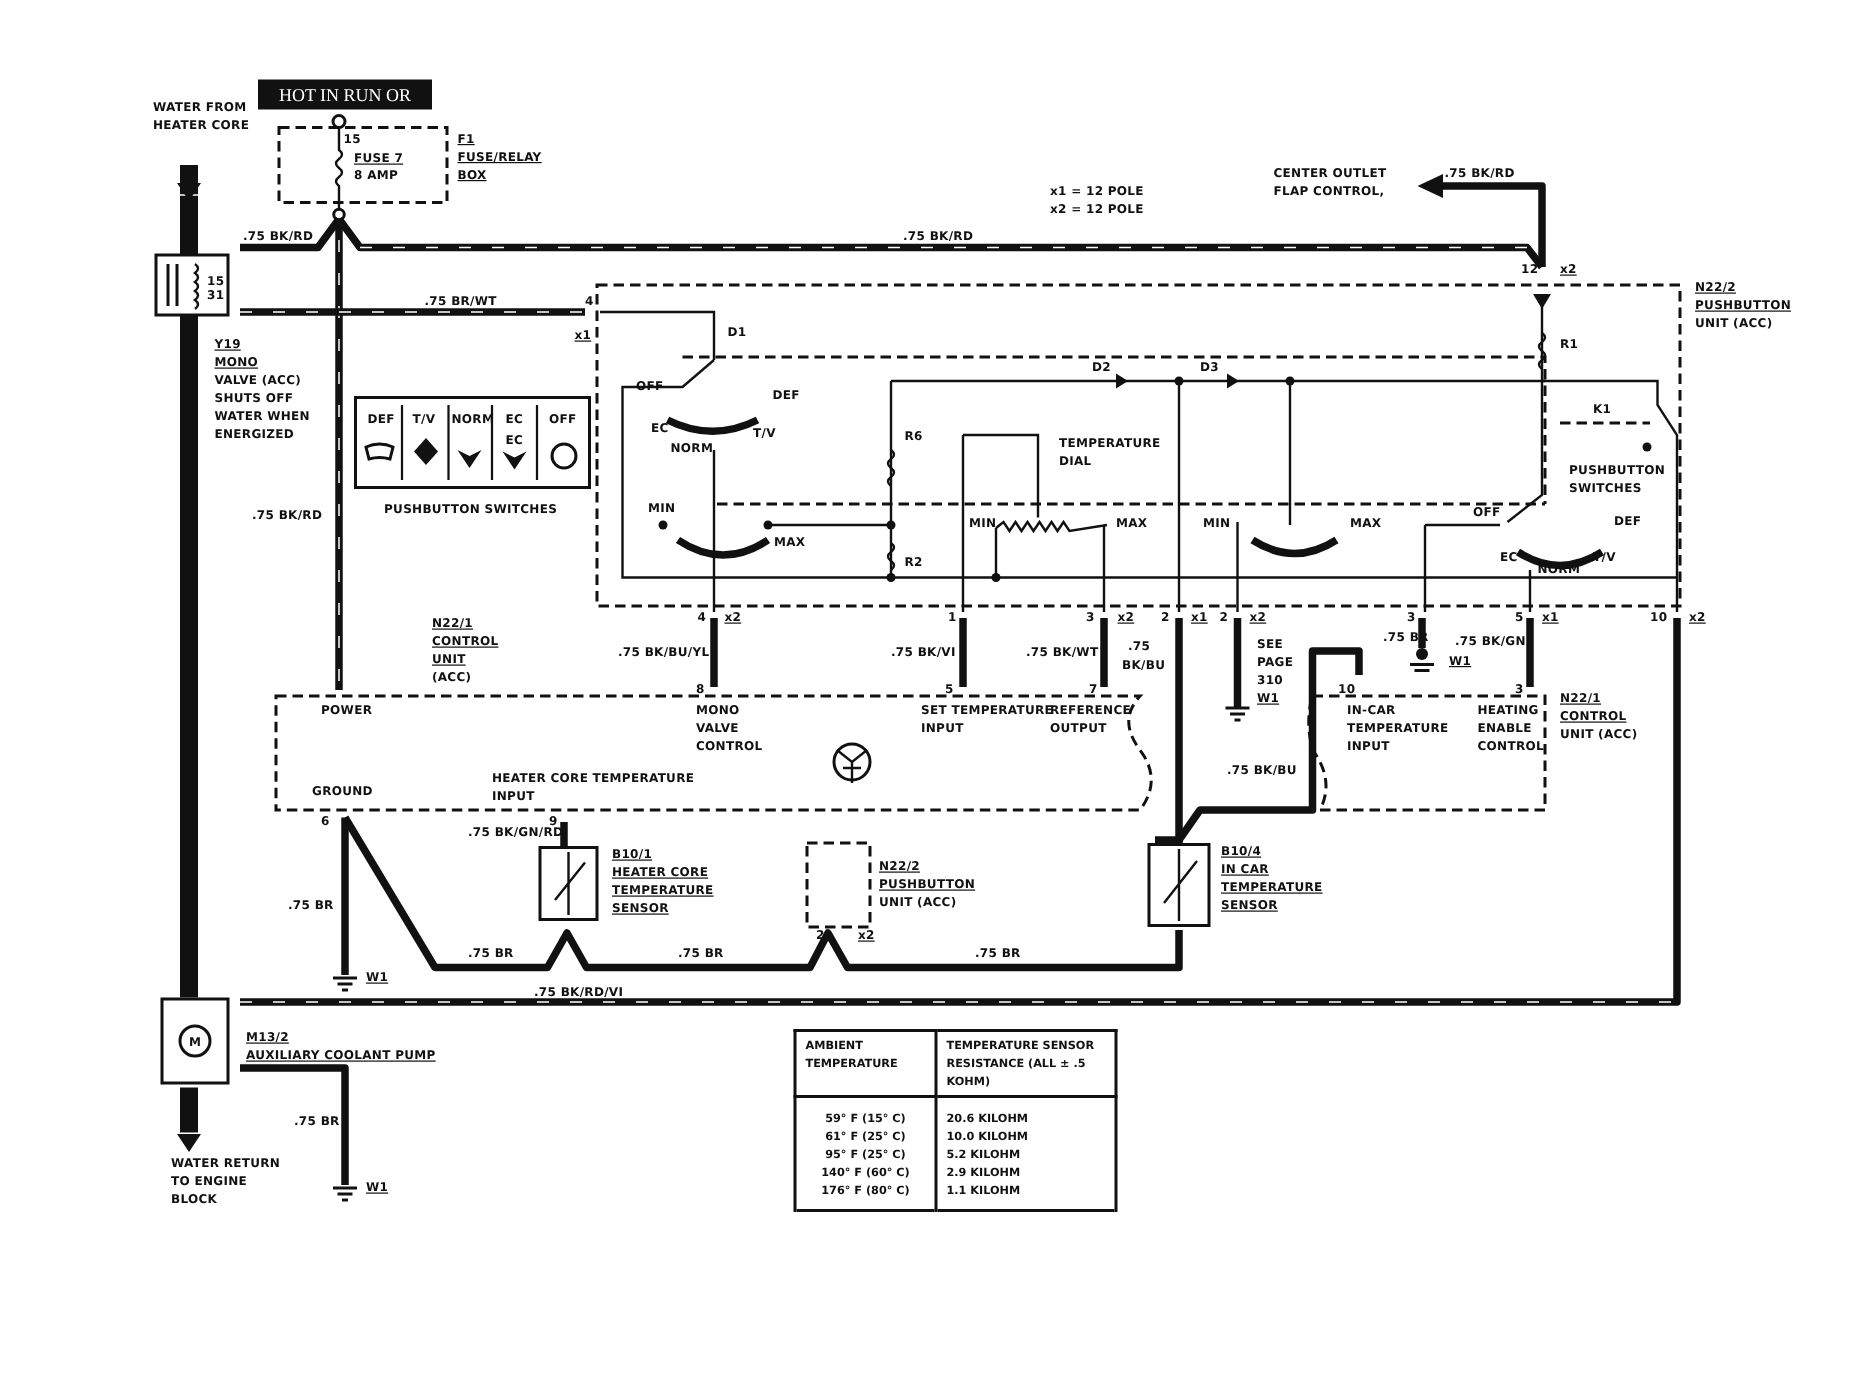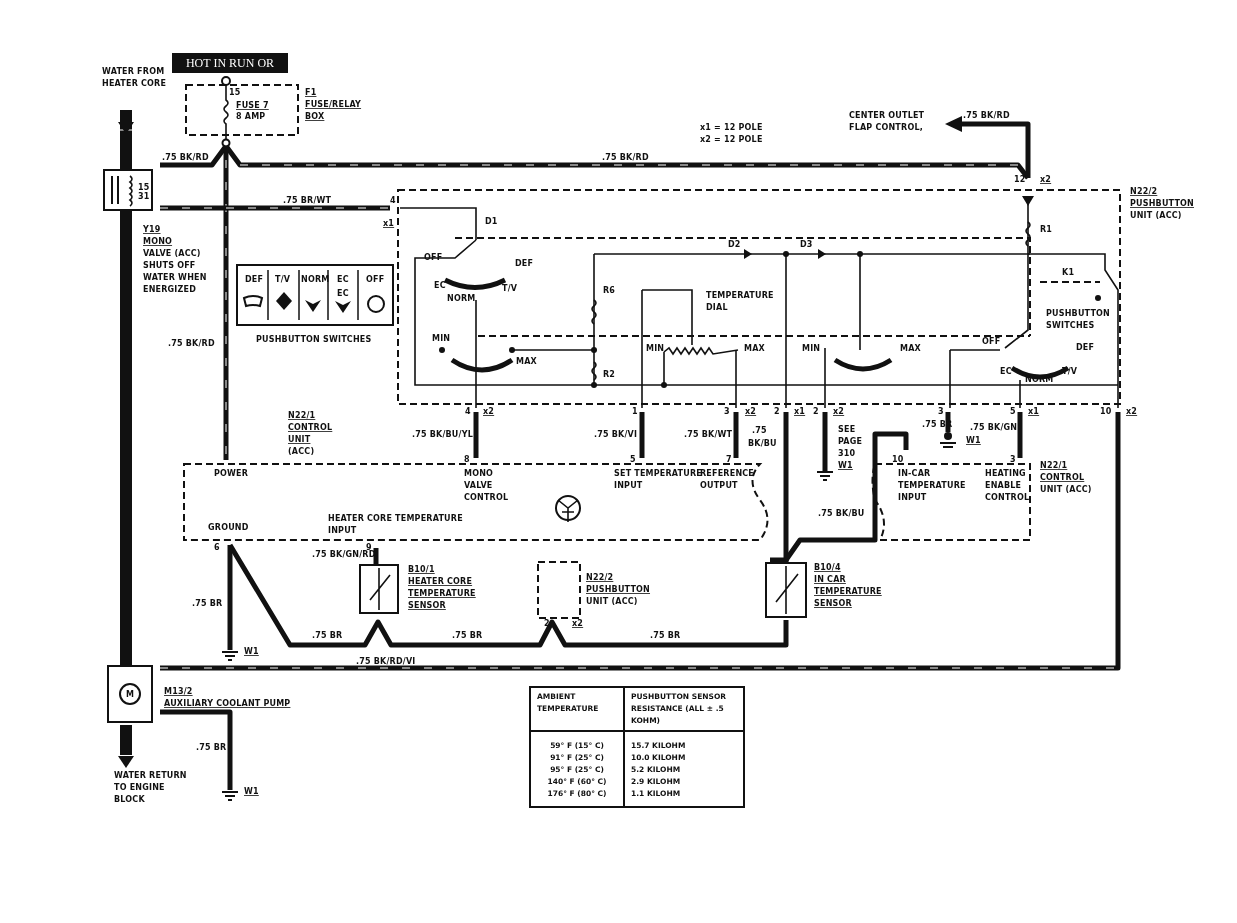--- a/index.html
+++ b/index.html
@@ -348,36 +348,36 @@
 </svg>
 
 <table class="sens">
   <thead>
     <tr>
       <th style="width:80px">
         <span class="rowline">AMBIENT</span>
         <span class="rowline">TEMPERATURE</span>
       </th>
       <th>
-        <span class="rowline">PUSHBUTTON SENSOR</span>
+        <span class="rowline">TEMPERATURE SENSOR</span>
         <span class="rowline">RESISTANCE (ALL ± .5 KOHM)</span>
       </th>
     </tr>
   </thead>
   <tbody>
     <tr>
       <td class="amb">
         <span class="rowline">59° F (15° C)</span>
-        <span class="rowline">91° F (25° C)</span>
+        <span class="rowline">61° F (25° C)</span>
         <span class="rowline">95° F (25° C)</span>
         <span class="rowline">140° F (60° C)</span>
         <span class="rowline">176° F (80° C)</span>
       </td>
       <td>
-        <span class="rowline">15.7 KILOHM</span>
+        <span class="rowline">20.6 KILOHM</span>
         <span class="rowline">10.0 KILOHM</span>
         <span class="rowline">5.2 KILOHM</span>
         <span class="rowline">2.9 KILOHM</span>
         <span class="rowline">1.1 KILOHM</span>
       </td>
     </tr>
   </tbody>
 </table>
 
 </body></html>

